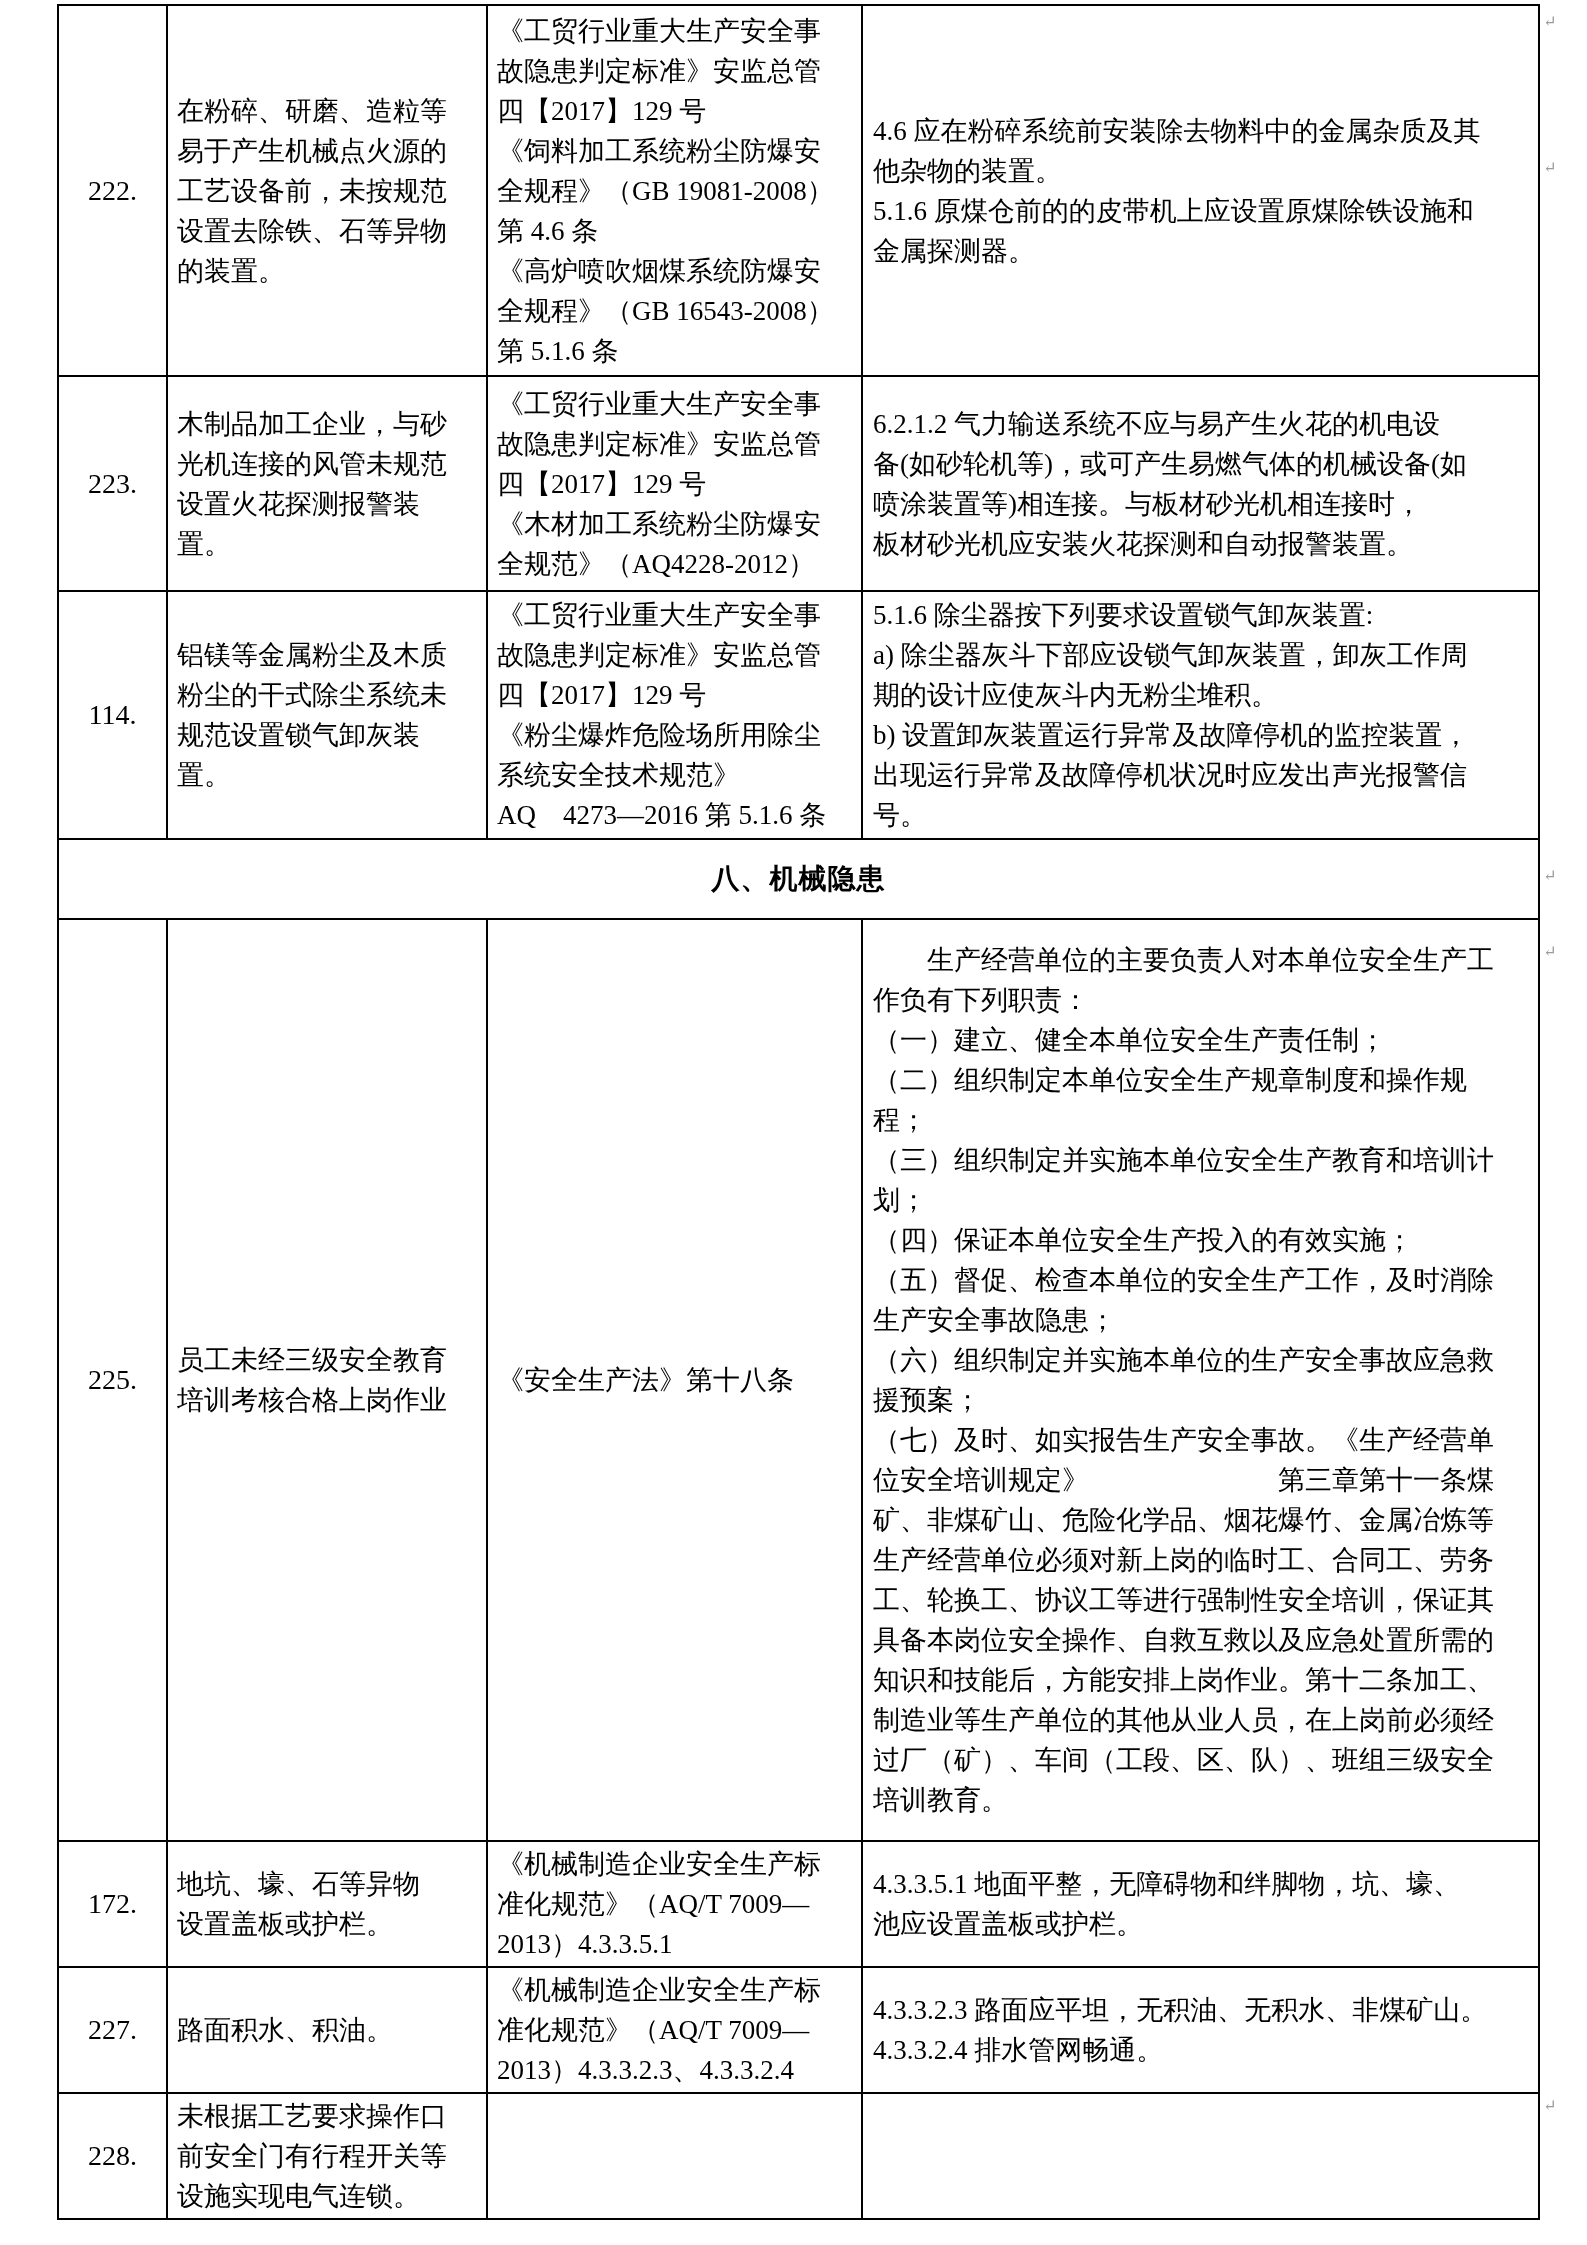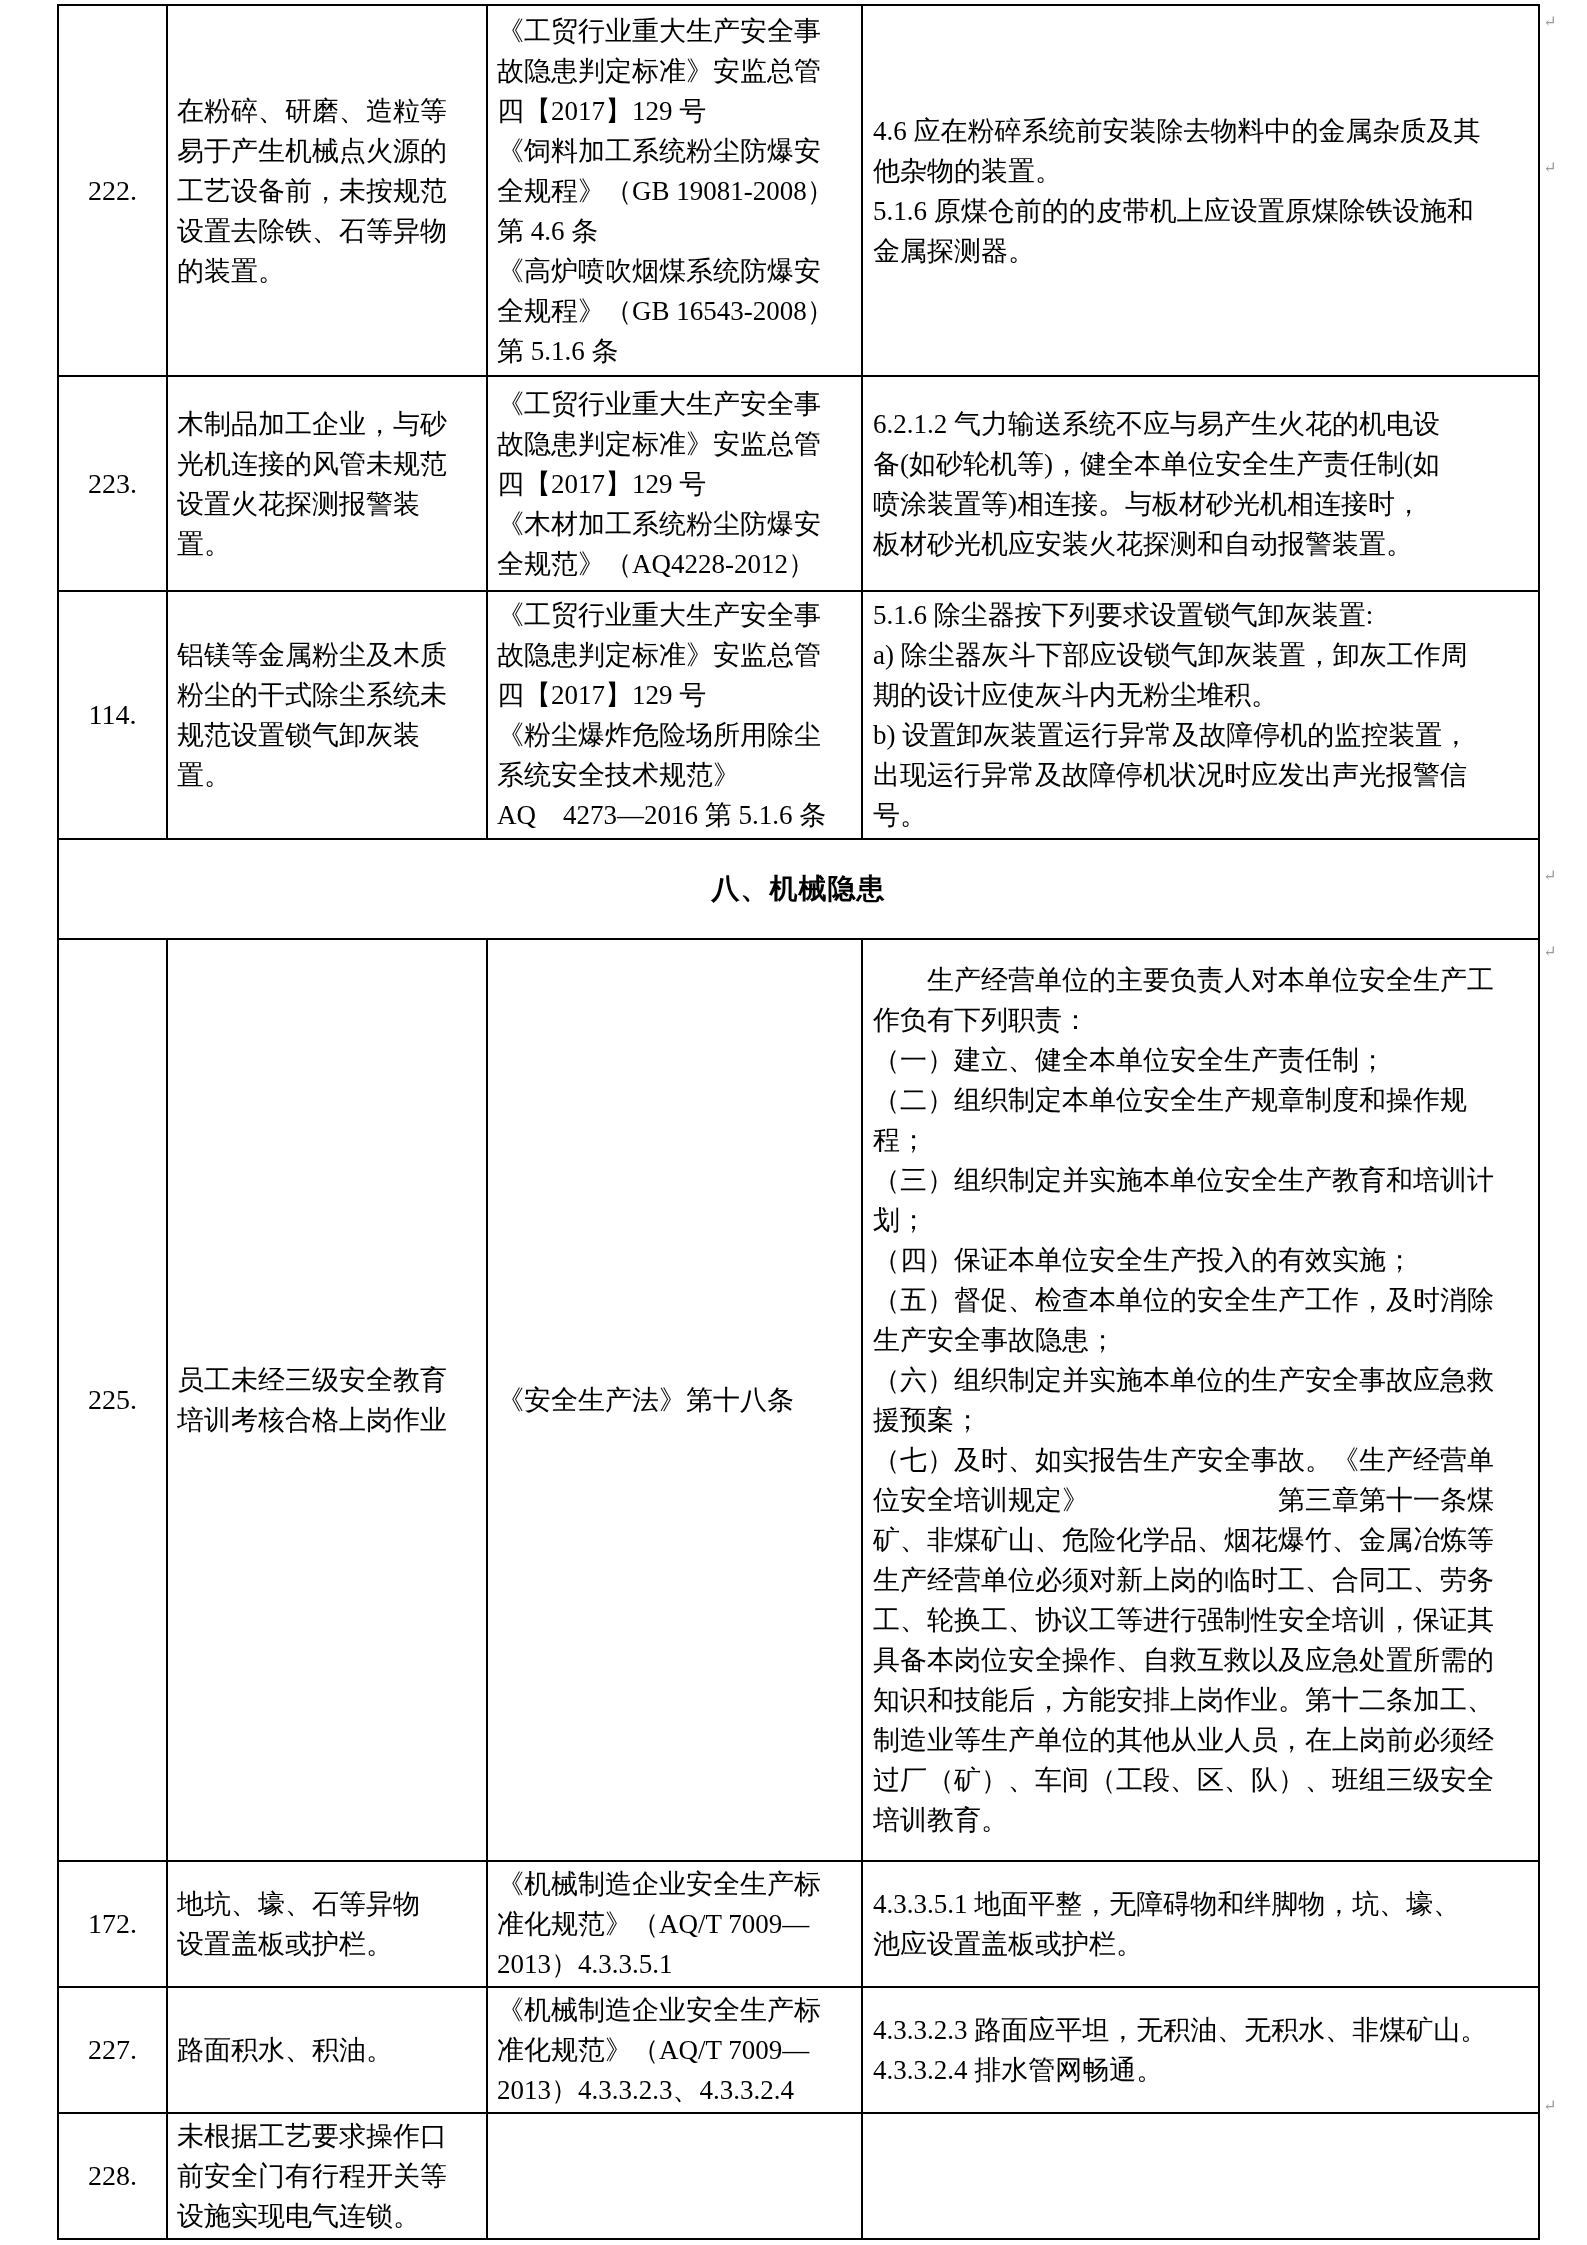--- a/index.html
+++ b/index.html
@@ -33,21 +33,21 @@
     text-align:center;
     font-size:28px;
     padding:4px 2px;
   }
   td.hazard{}
   td.basis{padding-left:9px;}
   td.detail{padding-left:10px;padding-right:24px;}
   tr.h222{height:371px;}
   tr.h223{height:215px;}
   tr.h224{height:248px;}
-  tr.hsec{height:100px;}
+  tr.hsec{height:80px;}
   tr.h225{height:922px;}
   tr.h226{height:122px;}
   tr.h227{height:126px;}
   tr.h228{height:125px;}
   td.section{
     text-align:center;
     font-weight:bold;
     font-size:28px;
     letter-spacing:1px;
   }
@@ -100,21 +100,21 @@
       <td class="hazard">木制品加工企业，与砂
 光机连接的风管未规范
 设置火花探测报警装
 置。</td>
       <td class="basis">《工贸行业重大生产安全事
 故隐患判定标准》安监总管
 四【2017】129 号
 《木材加工系统粉尘防爆安
 全规范》（AQ4228-2012）</td>
       <td class="detail">6.2.1.2 气力输送系统不应与易产生火花的机电设
-备(如砂轮机等)，健全本单位安全生产责任制(如
+备(如砂轮机等)，或可产生易燃气体的机械设备(如
 喷涂装置等)相连接。与板材砂光机相连接时，
 板材砂光机应安装火花探测和自动报警装置。</td>
     </tr>
 
     <tr class="h224">
       <td class="num">114.</td>
       <td class="hazard">铝镁等金属粉尘及木质
 粉尘的干式除尘系统未
 规范设置锁气卸灰装
 置。</td>

